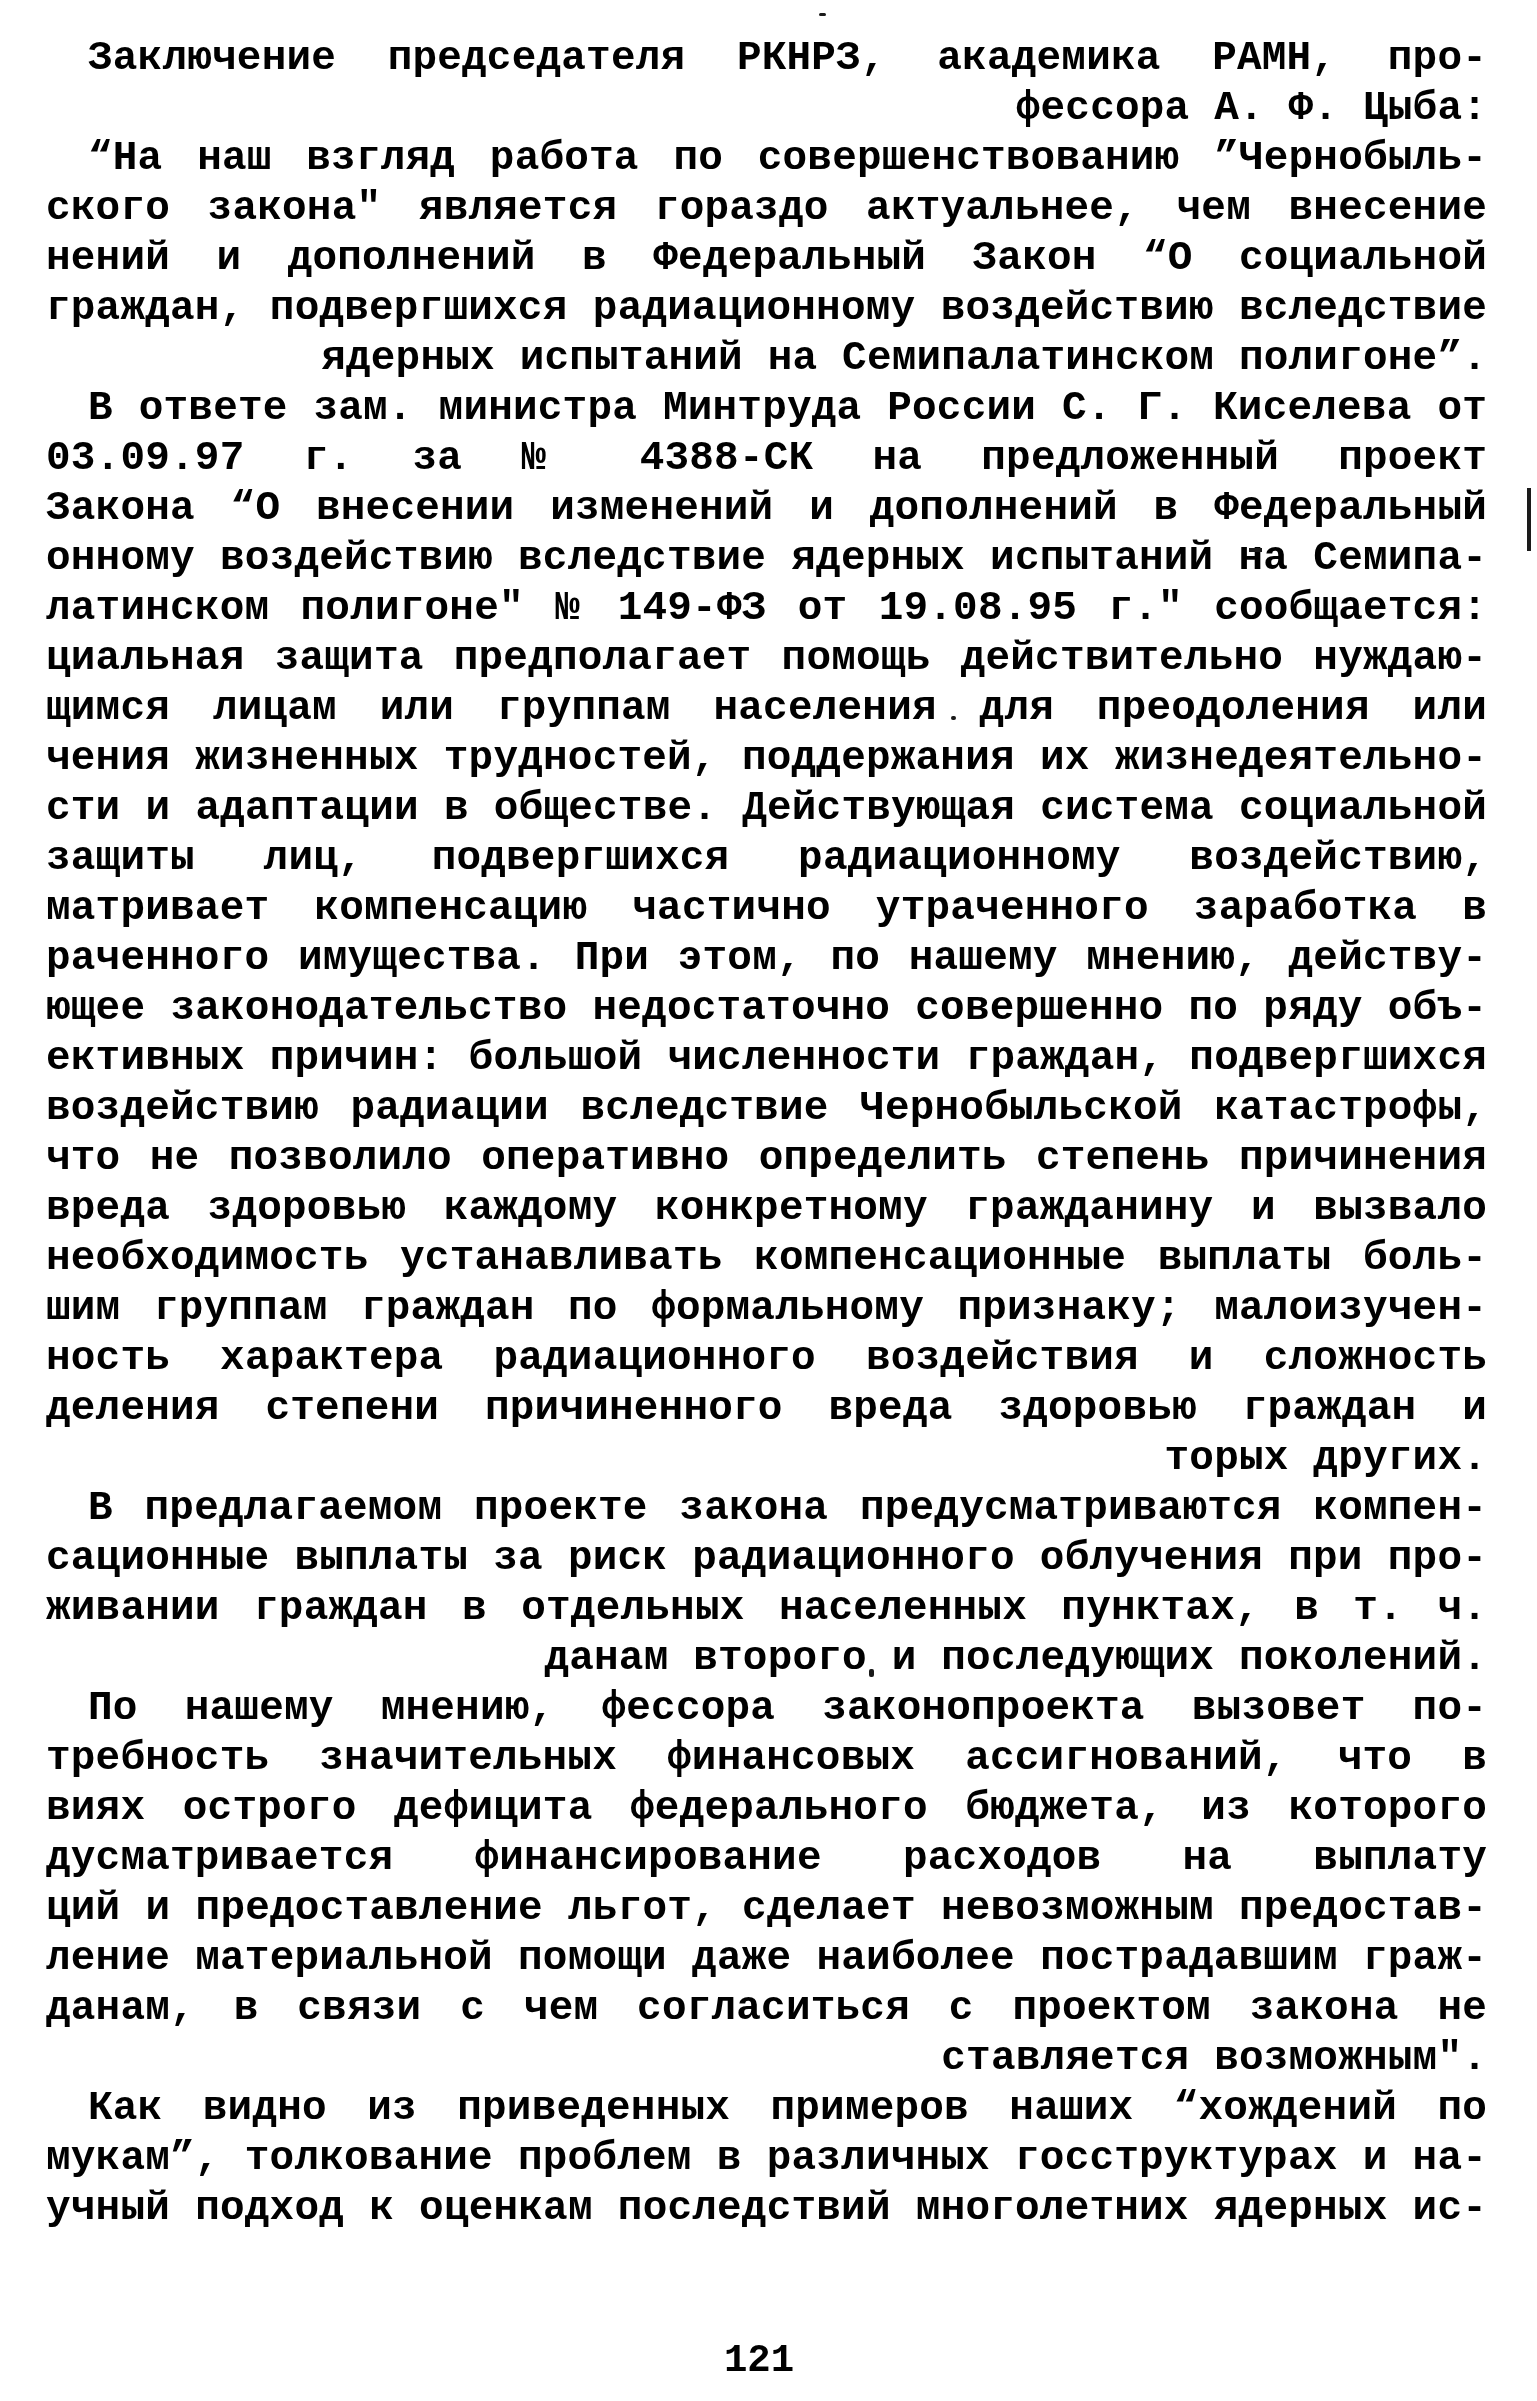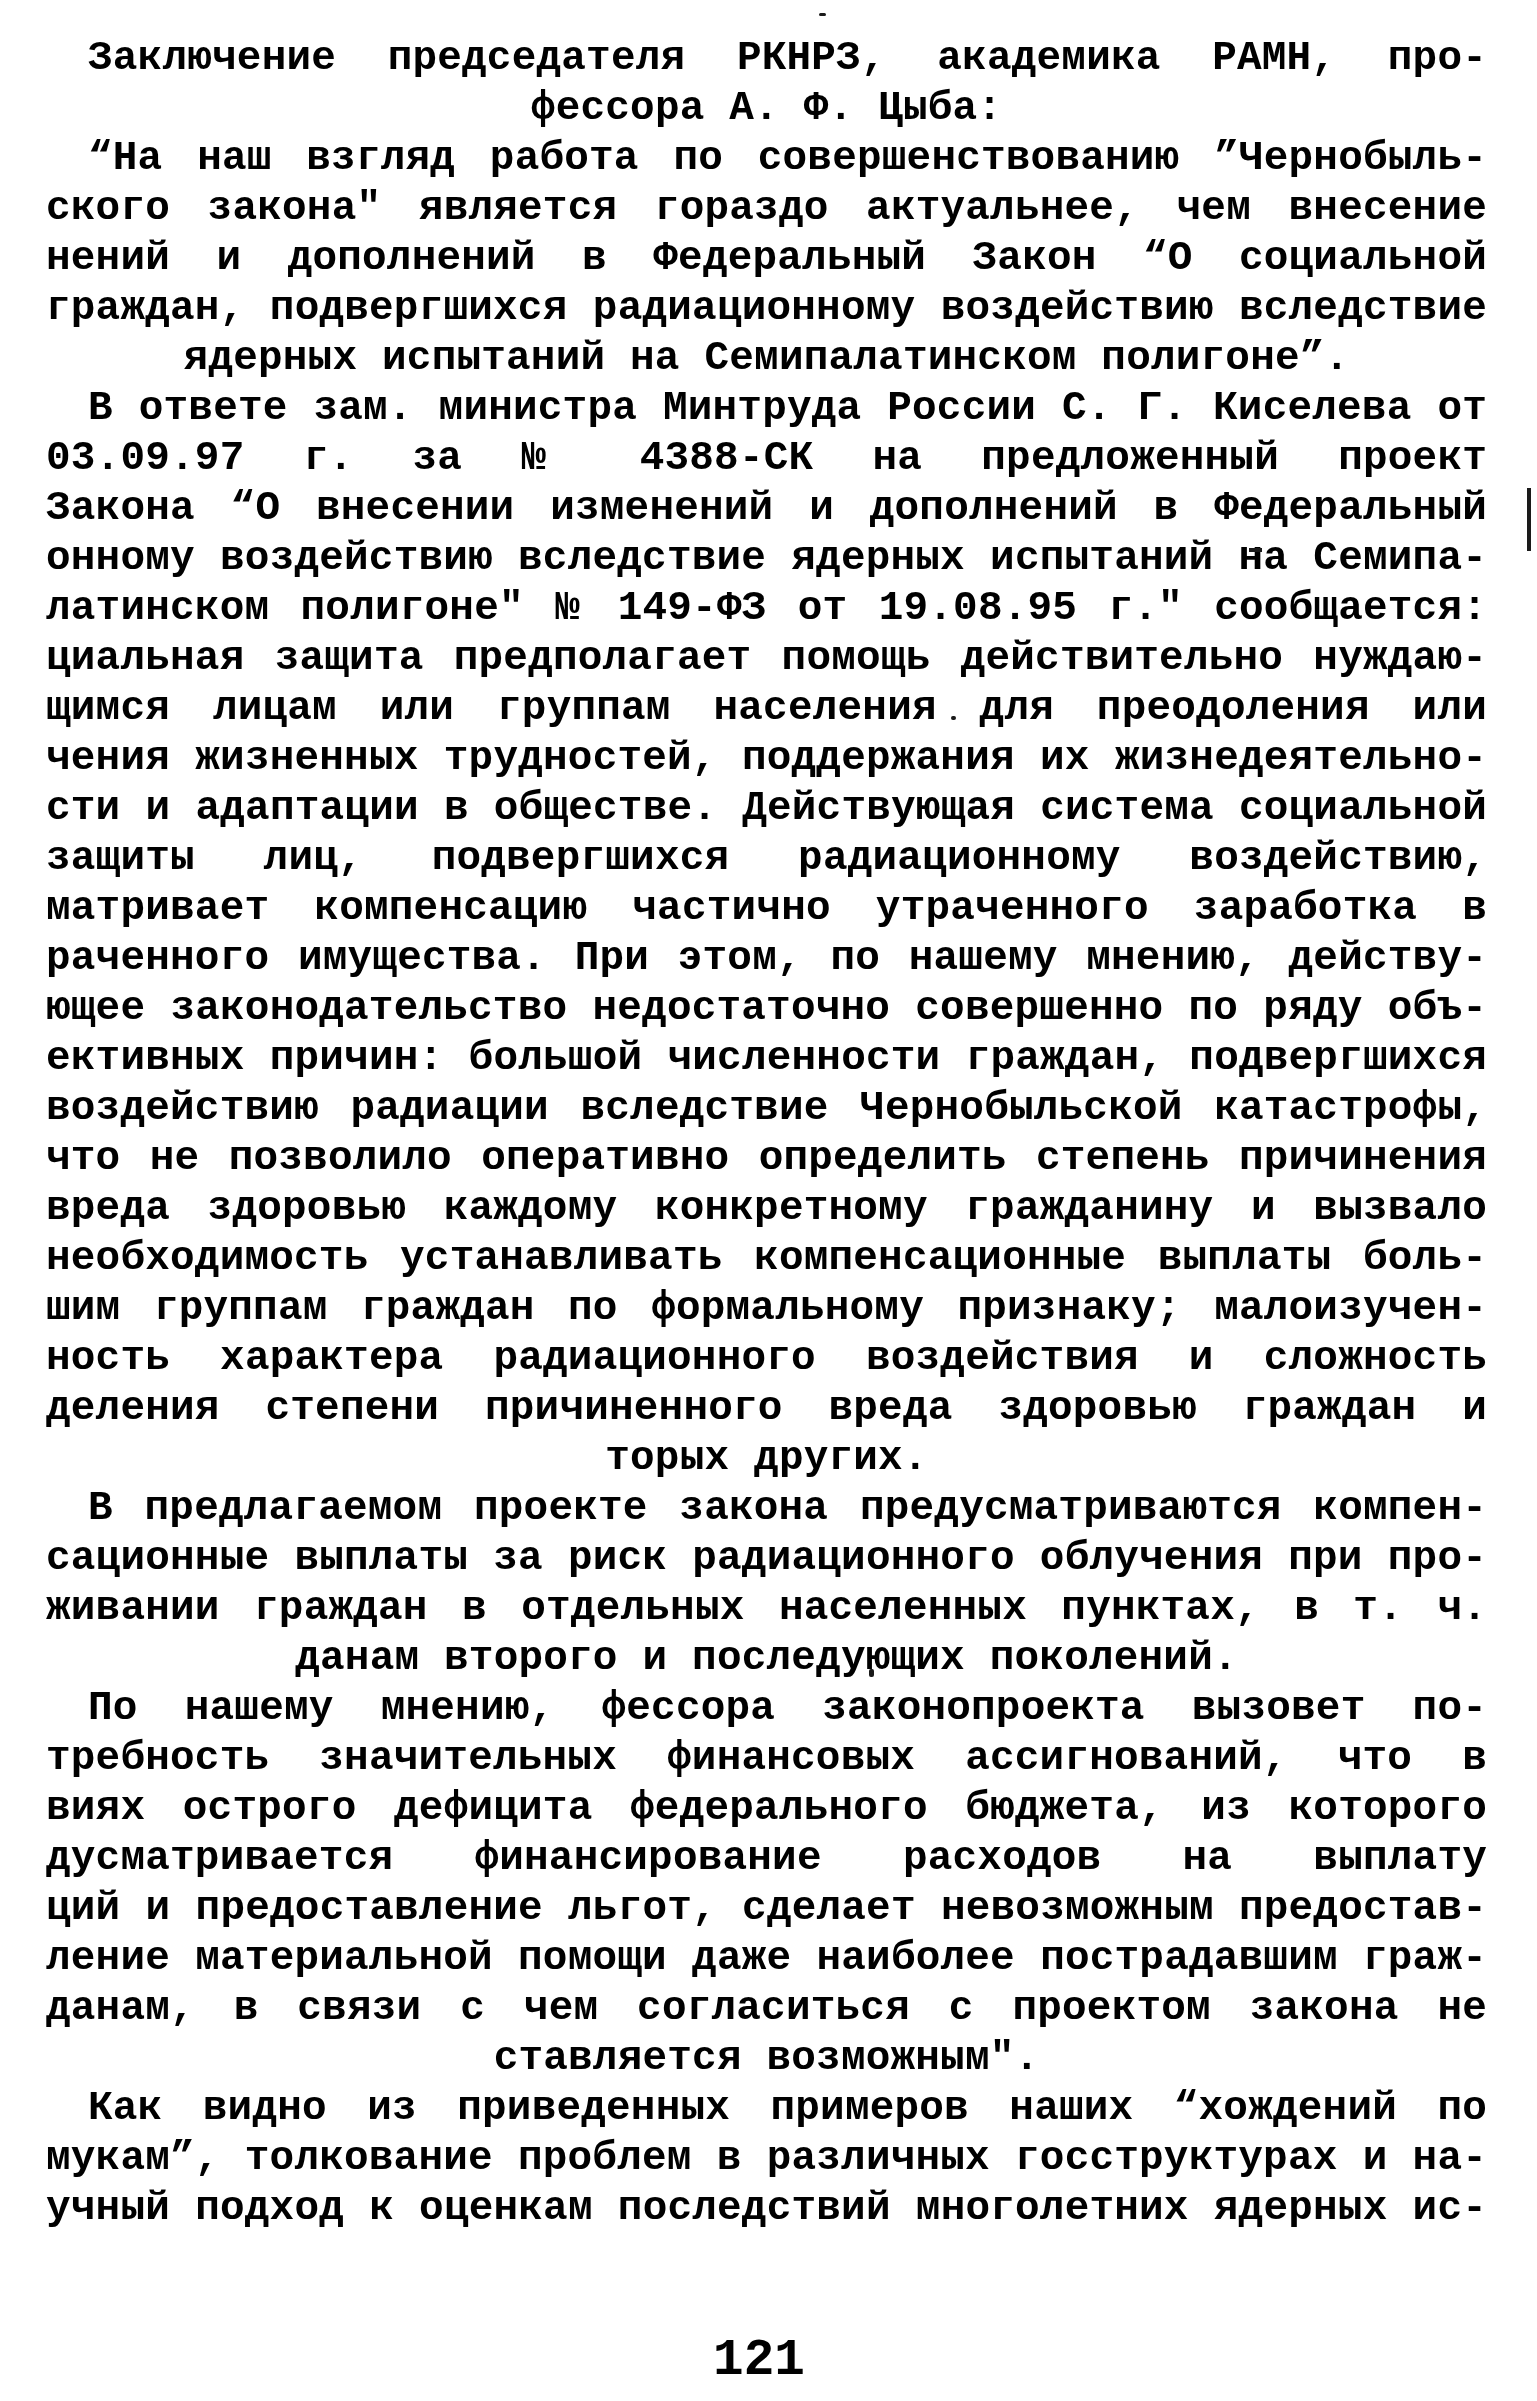--- a/index.html
+++ b/index.html
@@ -22,38 +22,38 @@
     left: 46px;
     top: 33px;
     width: 1441px;
   }
   .line {
     font-size: 41px;
     line-height: 50px;
     height: 50px;
     overflow: hidden;
     white-space: nowrap;
-    text-align: center;
+    text-align: right;
     letter-spacing: 0.2px;
   }
   .line.justify {
     white-space: normal;
     text-align: justify;
     text-align-last: justify;
   }
   .line.indent {
     text-indent: 42px;
   }
   .page-number {
     position: absolute;
     left: 0;
     top: 2336px;
     width: 1518px;
     text-align: center;
-    font-size: 51px;
+    font-size: 39px;
     line-height: 50px;
     font-weight: 700;
   }
   
   .artifact {
     position: absolute;
     background: #1a1a1a;
   }
   .artifact.a1 { left: 819px; top: 12.5px;  width: 6.7px;  height: 3.8px; border-radius: 1.9px; }
   .artifact.a2 { left: 1527px; top: 488px; width: 3.8px; height: 63px; }

